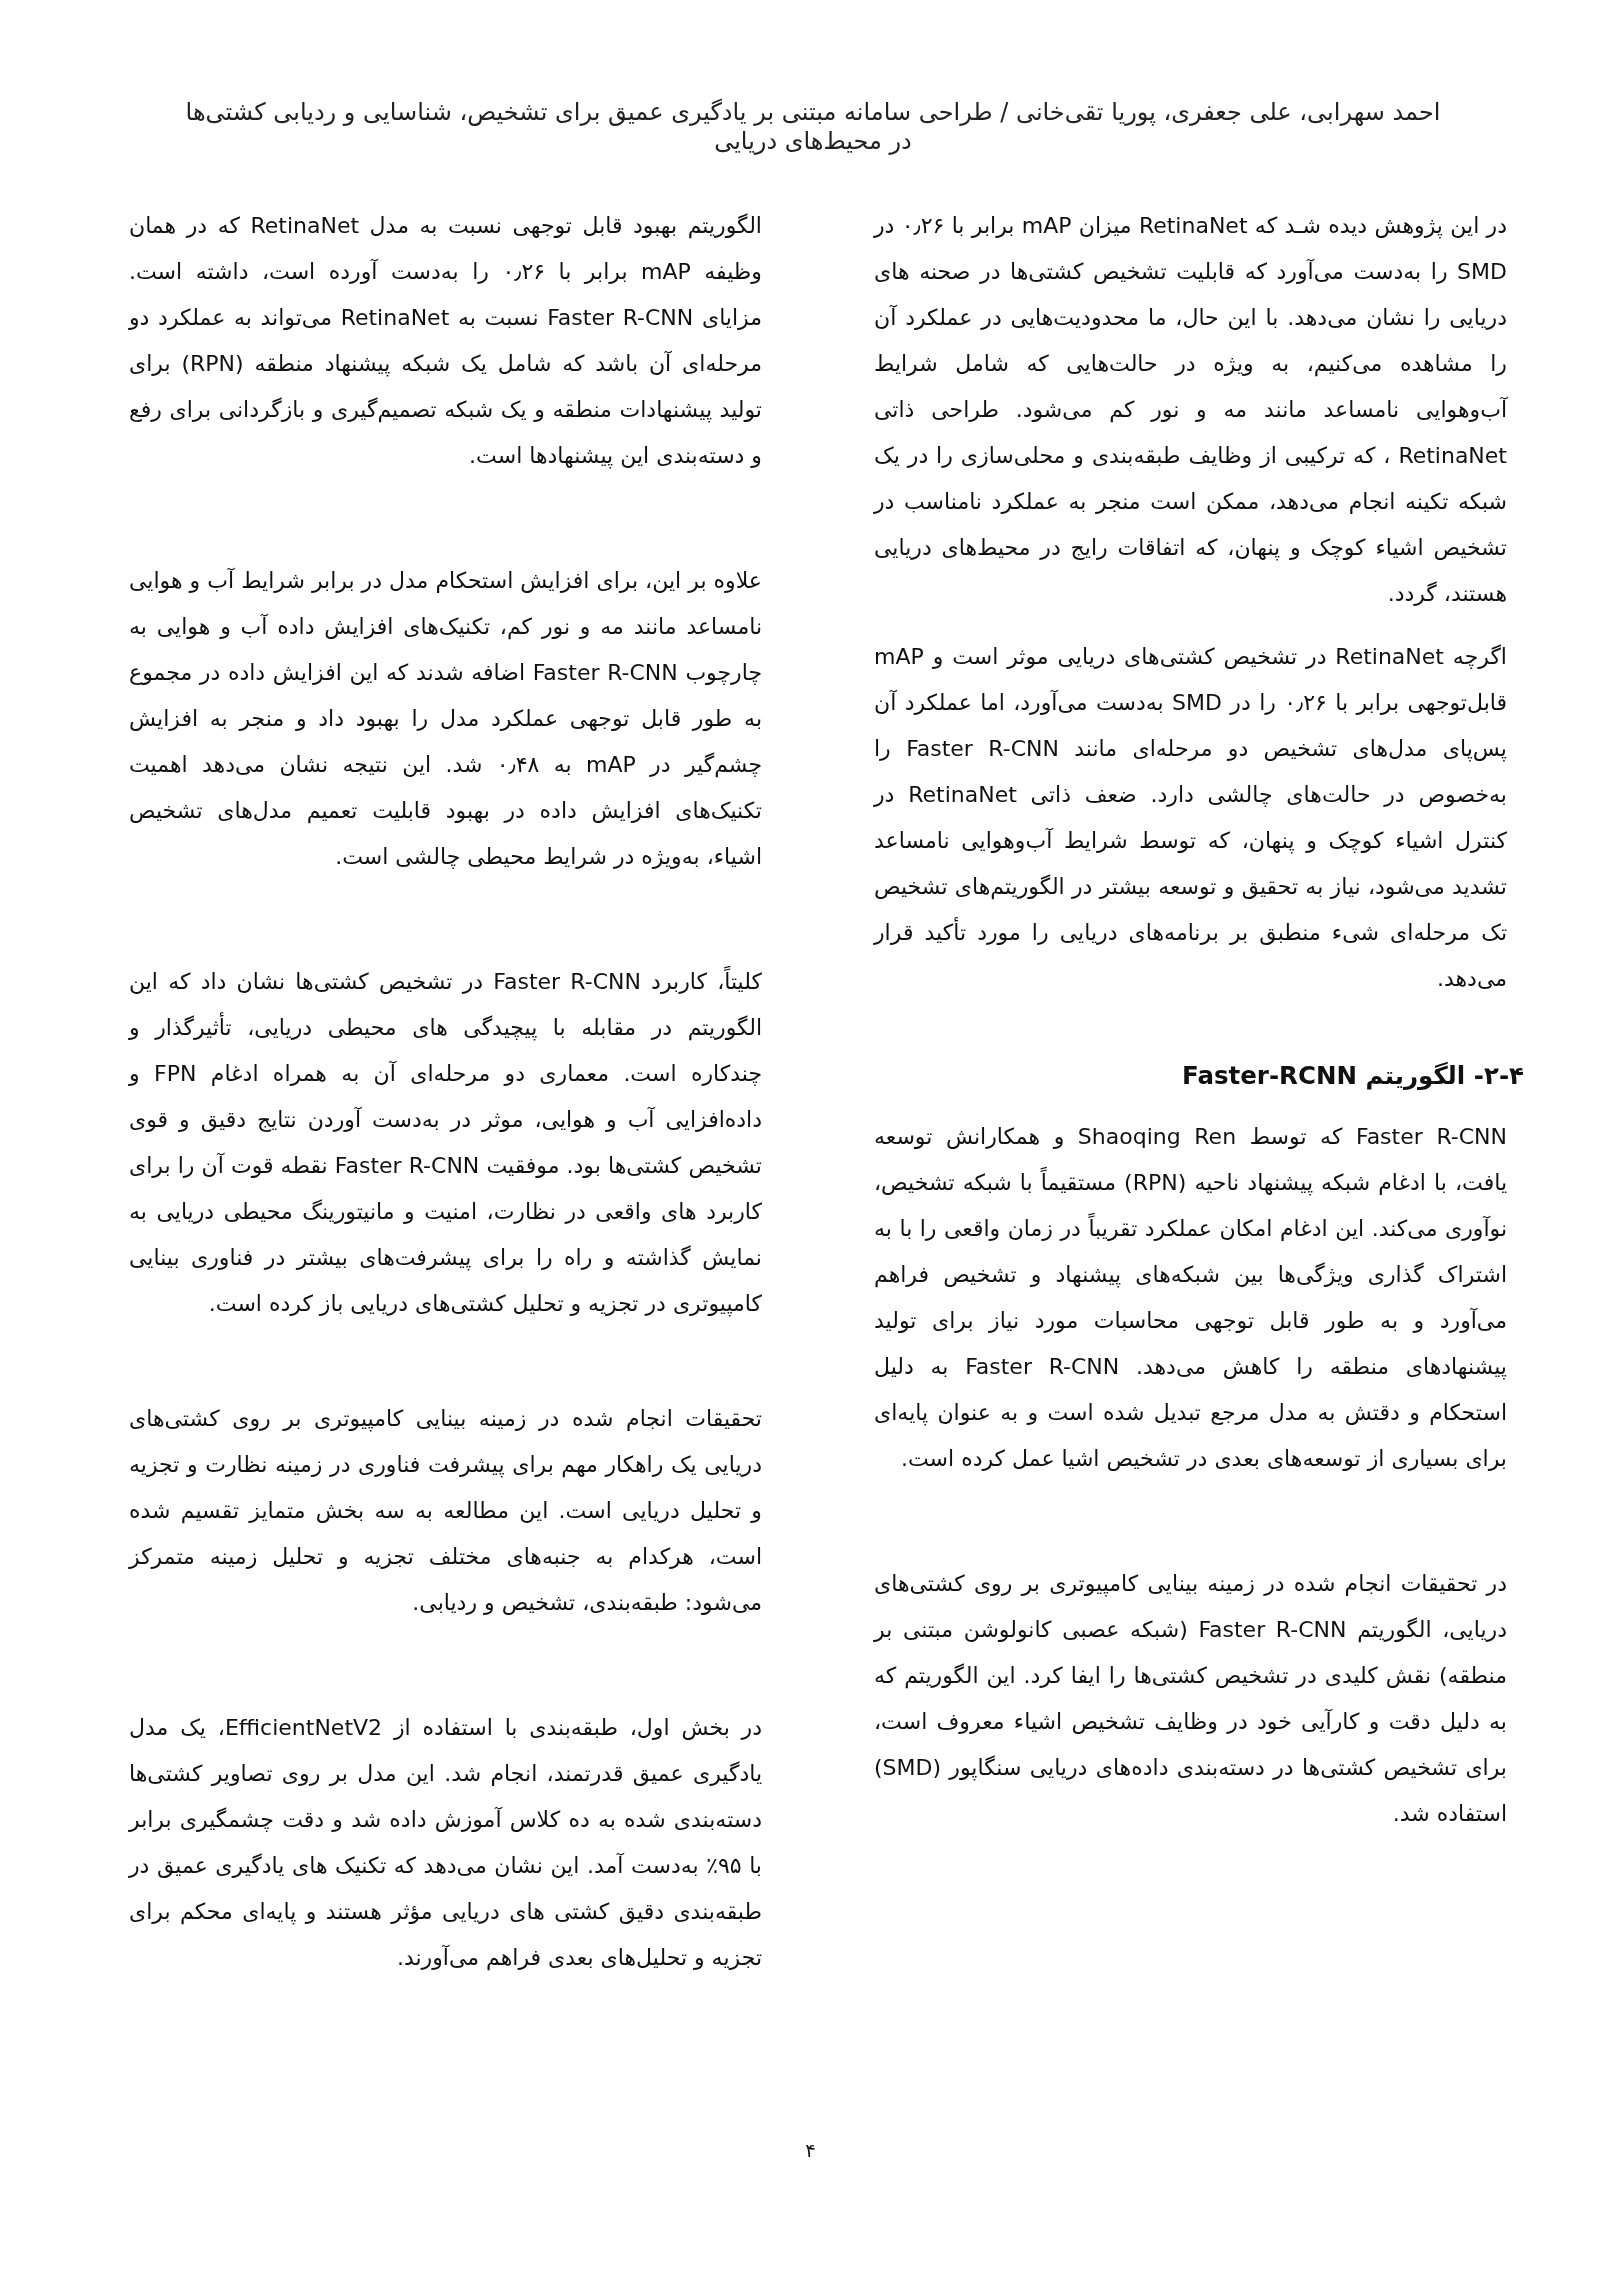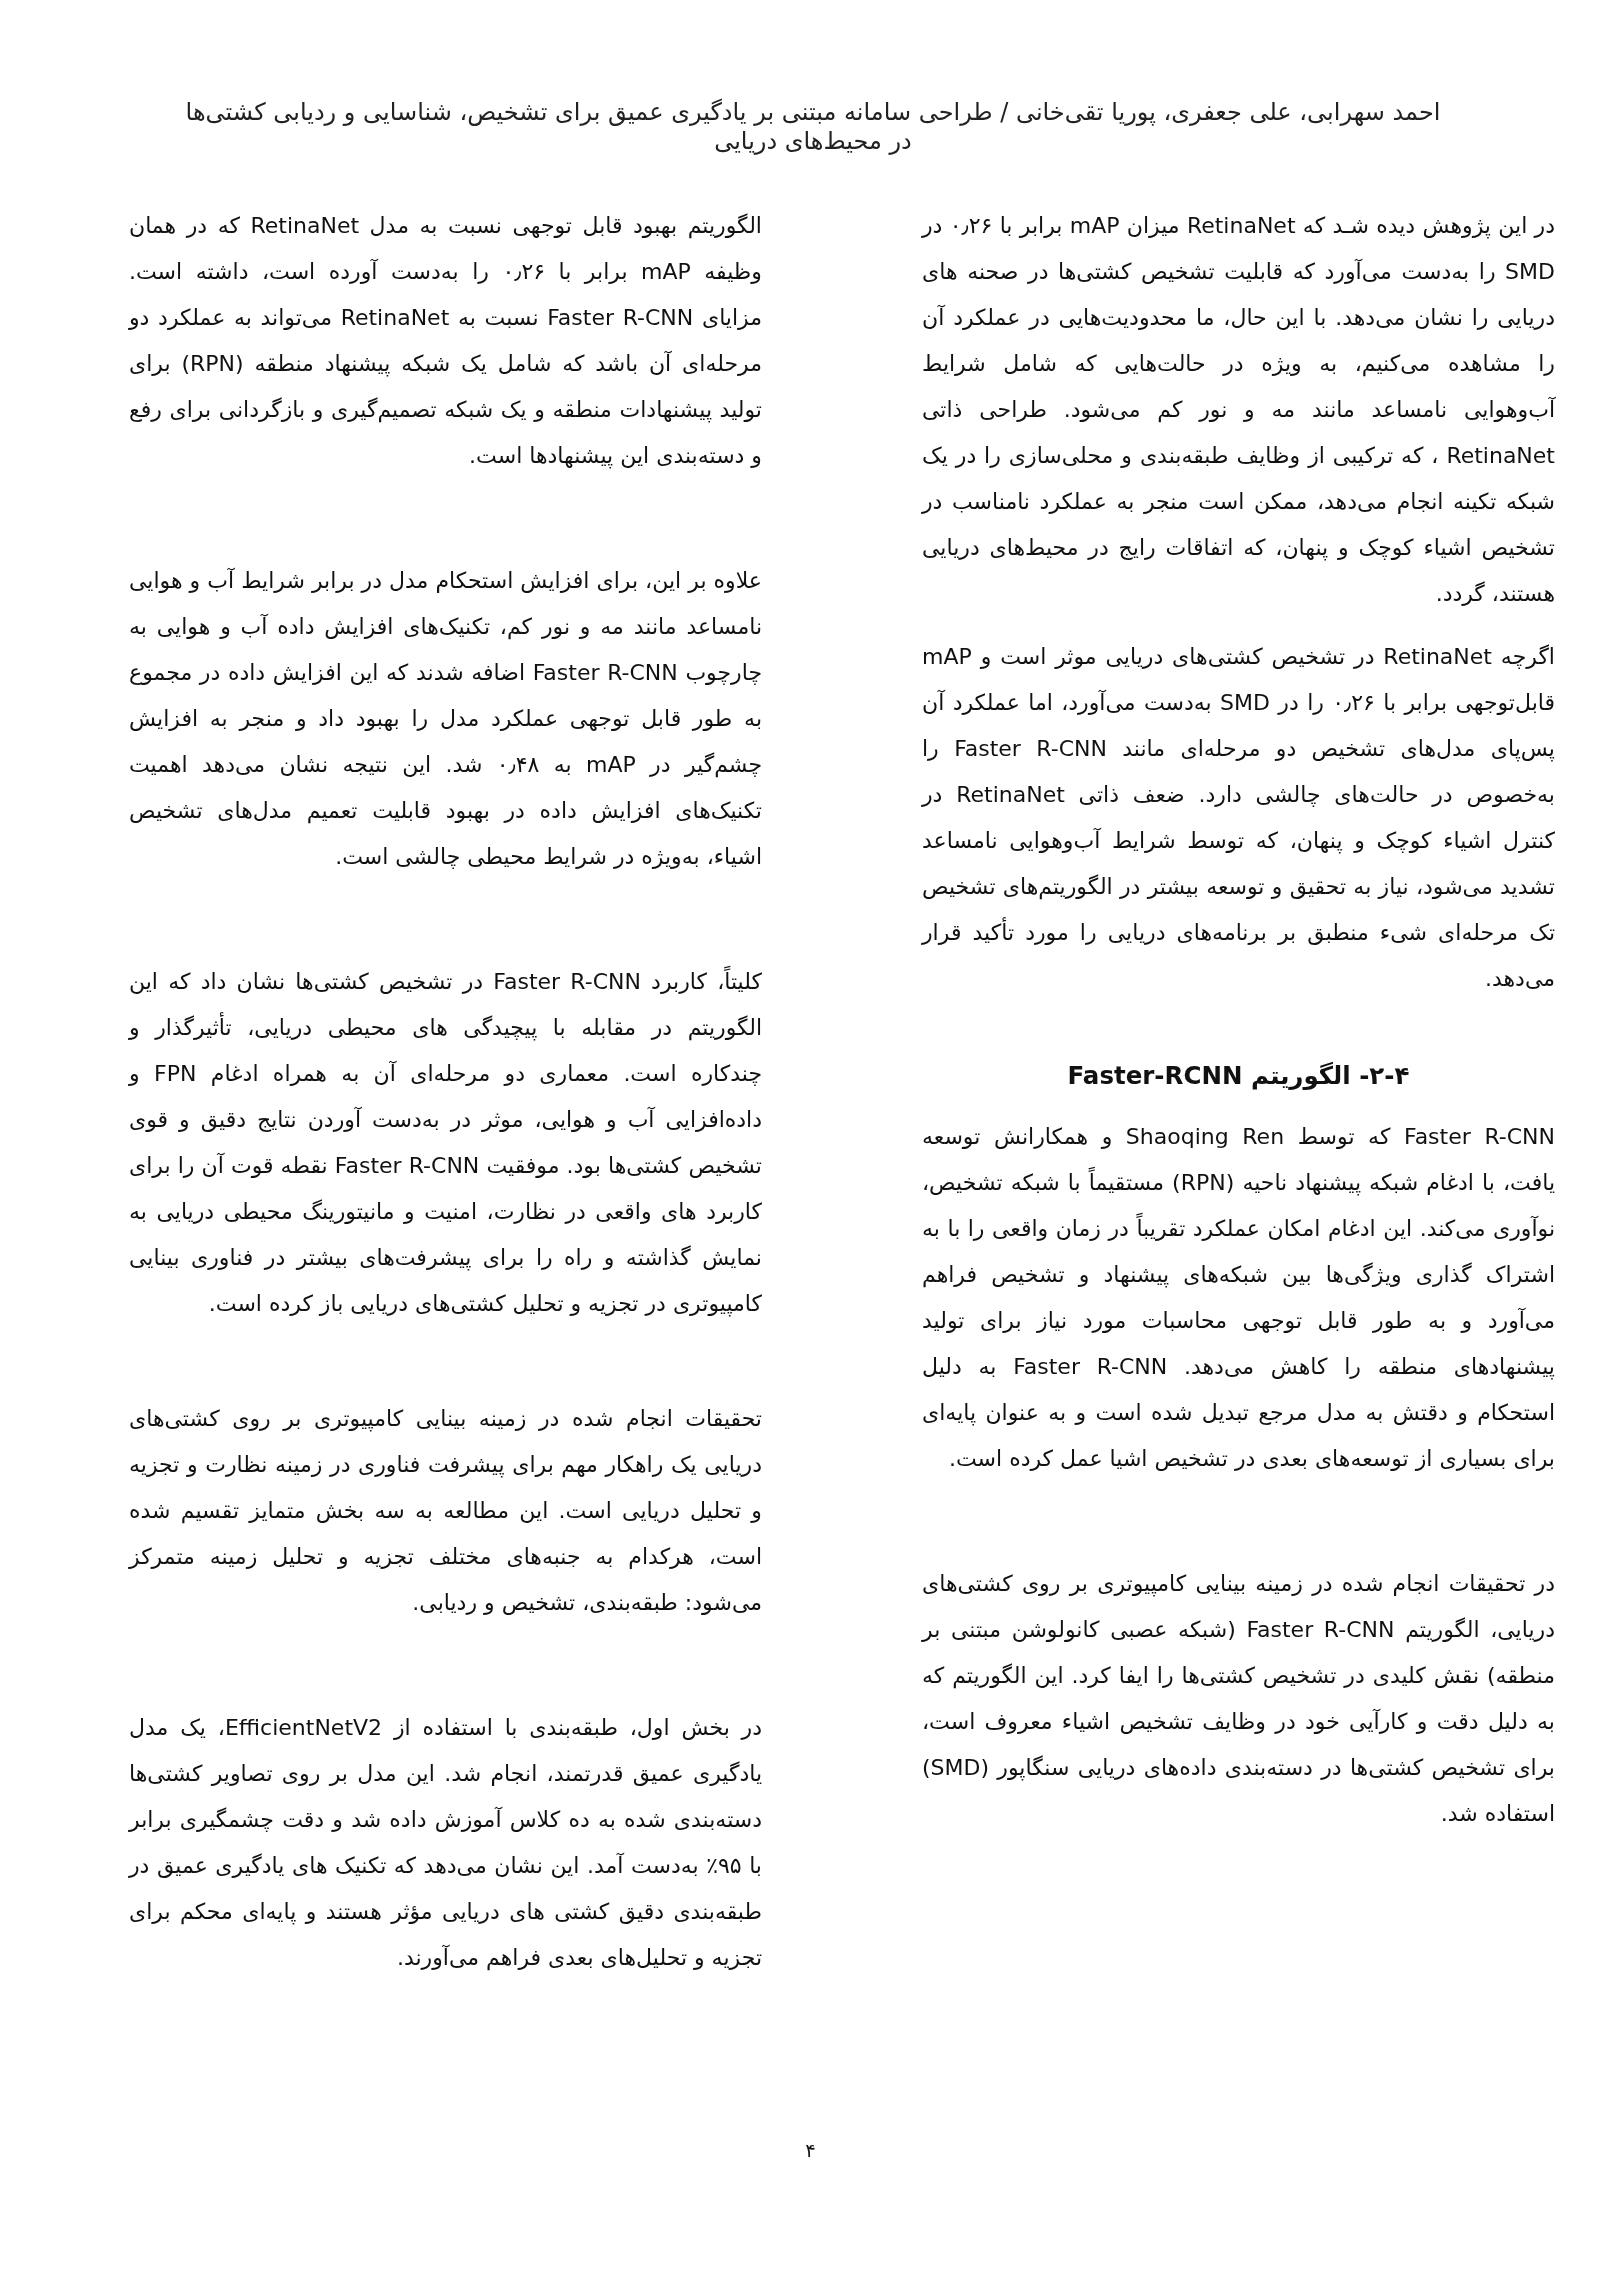--- a/index.html
+++ b/index.html
@@ -29,21 +29,21 @@
     .column {
       position: absolute;
       top: 186px;
       direction: rtl;
       text-align: justify;
       font-size: 22px;
       line-height: 46px;
       color: #111;
     }
     .col-right {
-      left: 905px;
+      left: 857px;
       width: 667px;
     }
     .col-left {
       left: 112px;
       width: 667px;
     }
     .para {
       margin: 17px;
       padding: 0;
       text-align-last: right;
@@ -53,21 +53,21 @@
     }
     .gap-sm {
       height: 35px;
     }
     .section-heading {
       margin: 0;
       padding: 0;
       font-weight: bold;
       font-size: 24.5px;
       line-height: 43px;
-      text-align: center;
+      text-align: right;
     }
     .page-number {
       position: absolute;
       top: 2139px;
       left: 791px;
       width: 39px;
       text-align: center;
       font-size: 19.6px;
       direction: rtl;
     }

